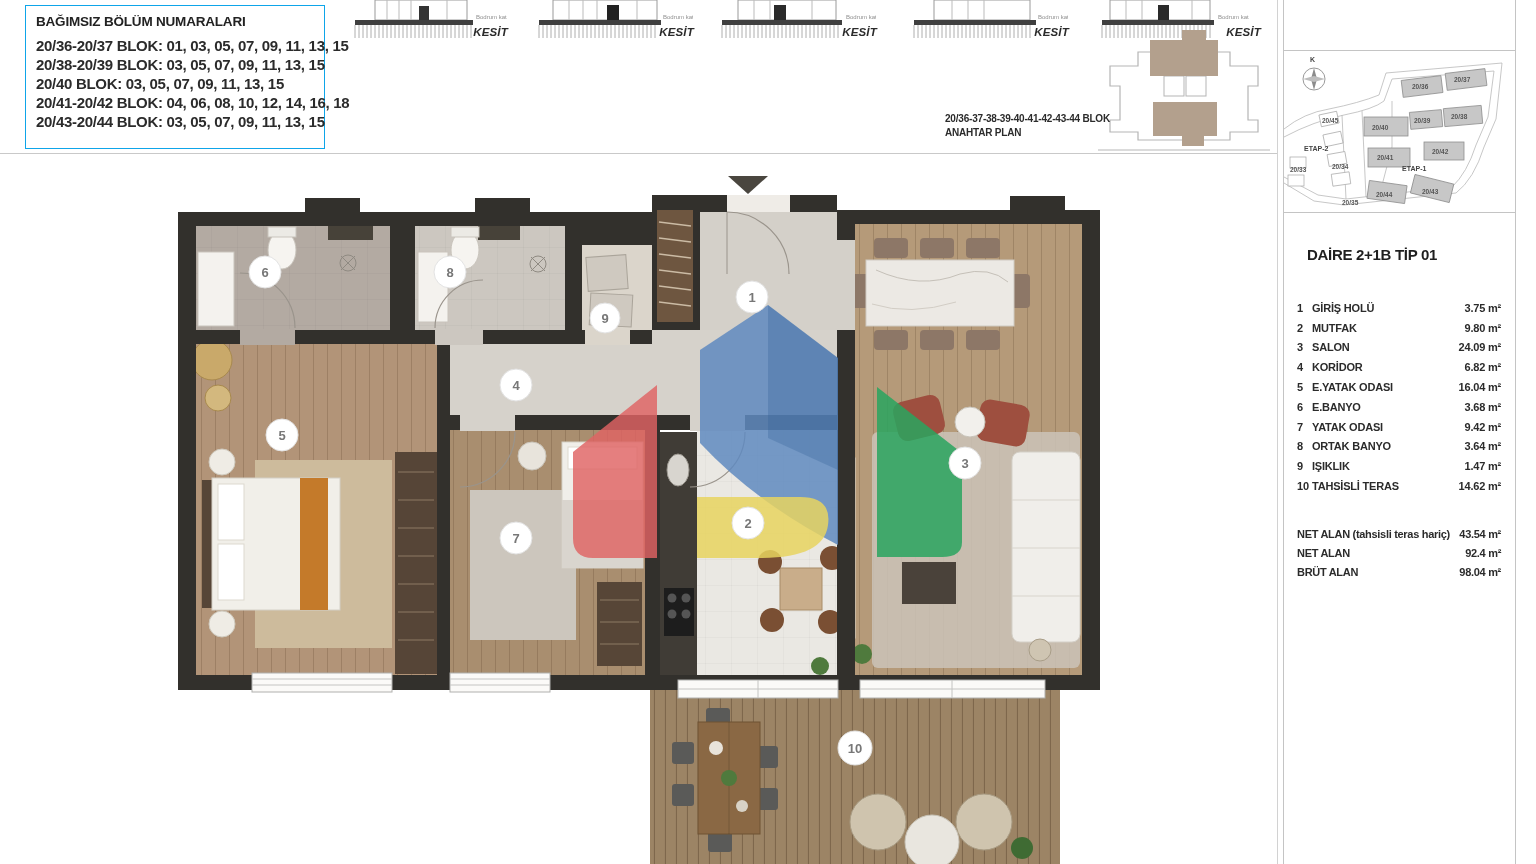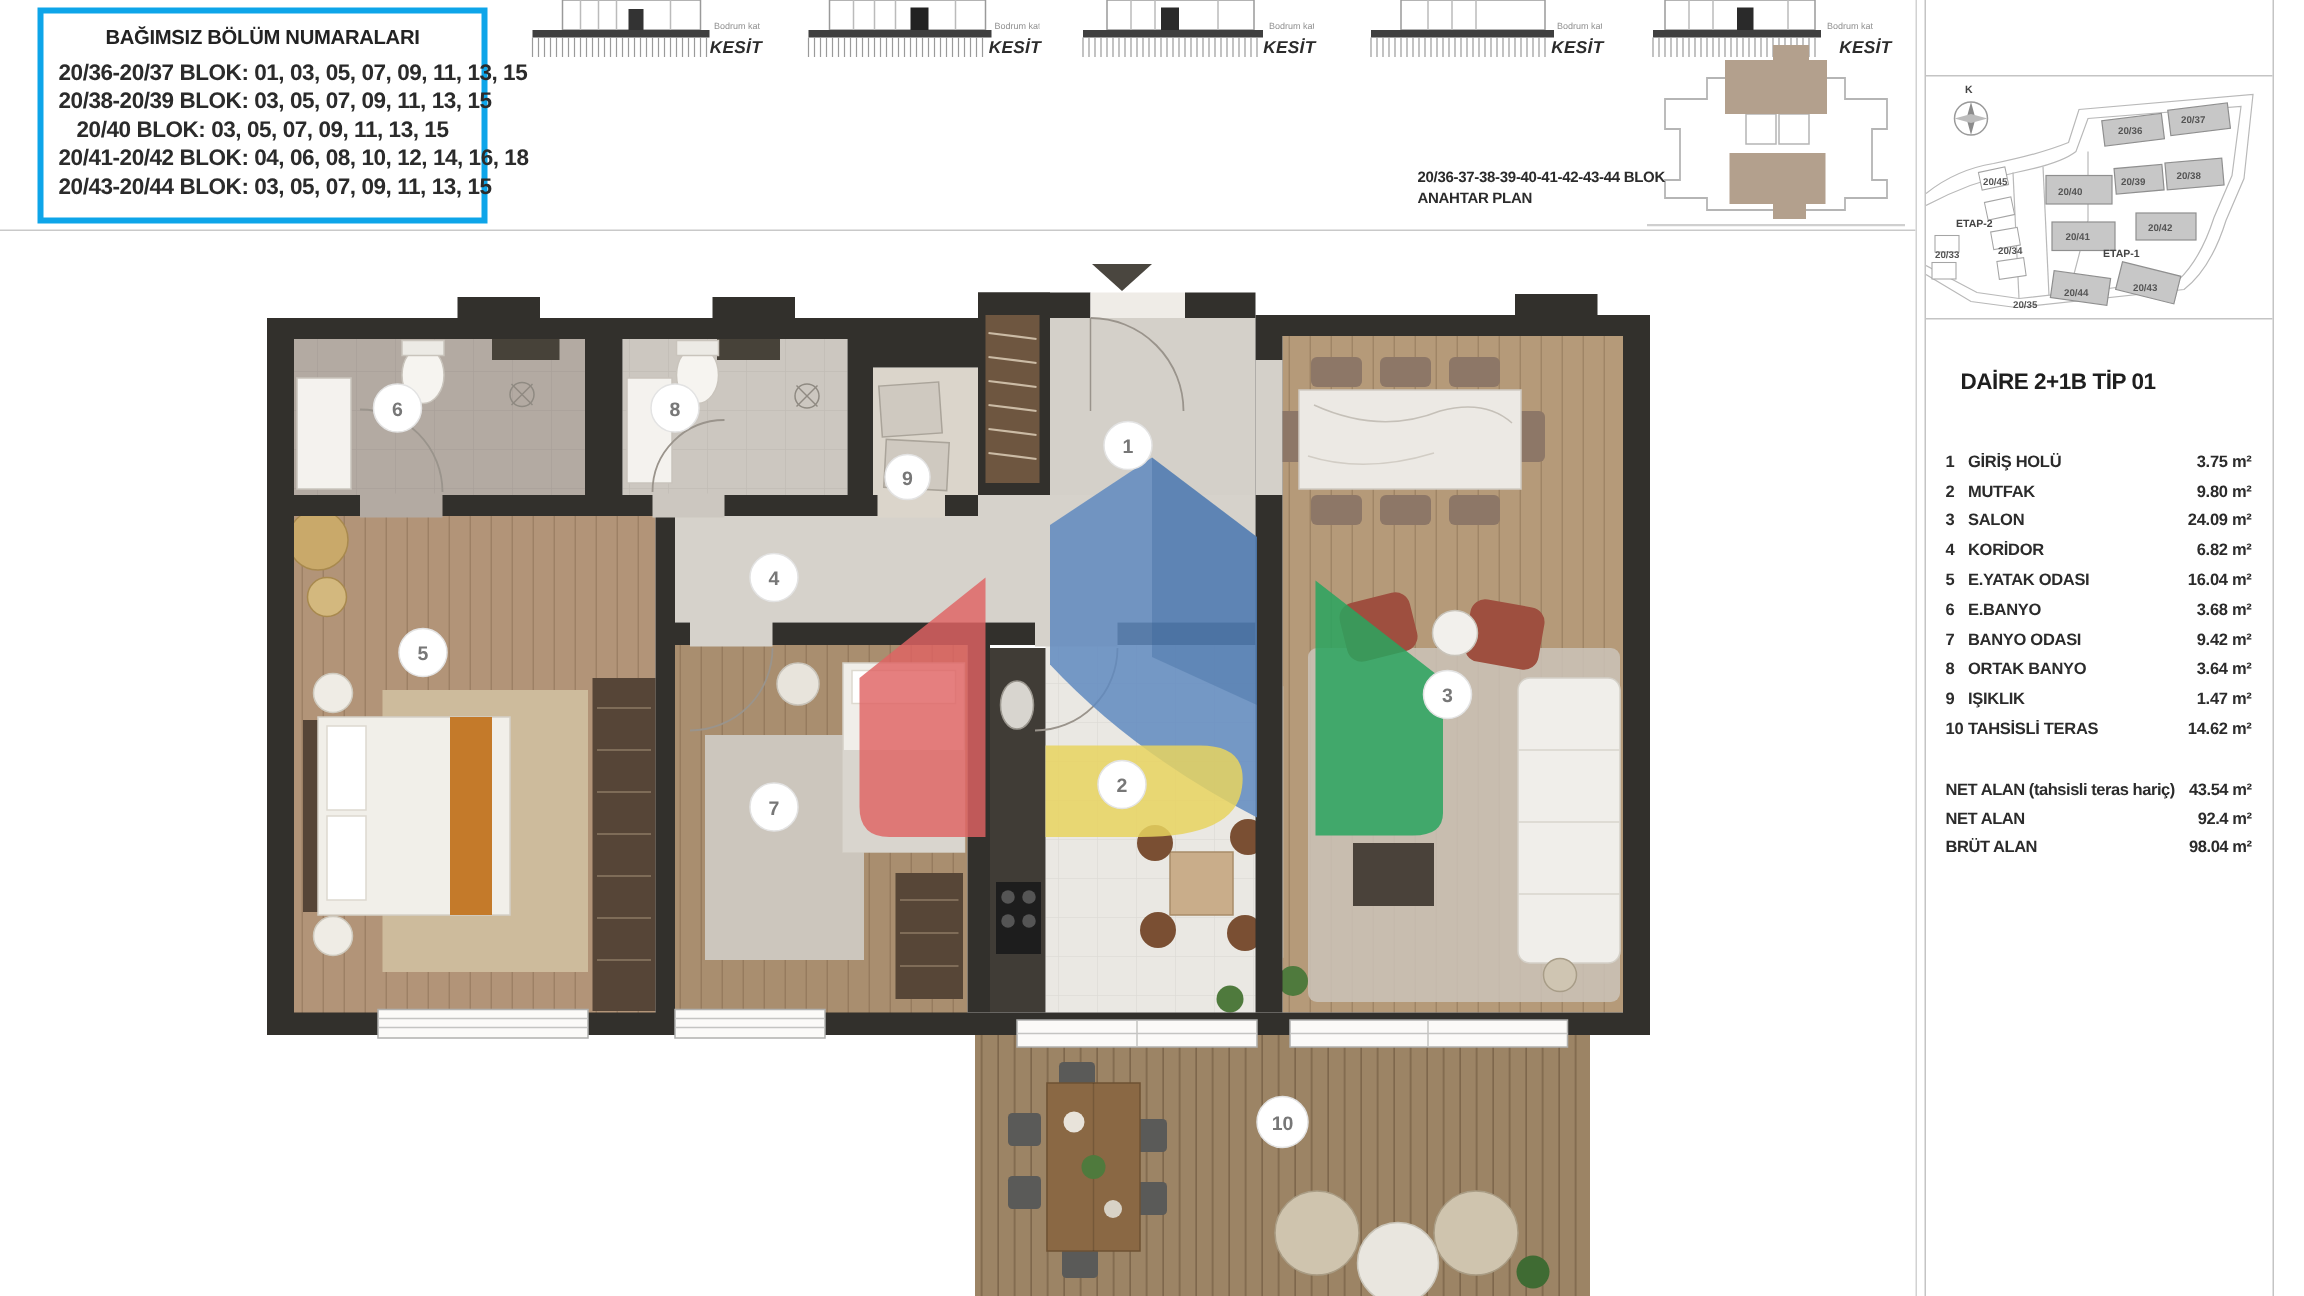--- a/index.html
+++ b/index.html
@@ -4,23 +4,22 @@
 <style>
   html,body{margin:0;padding:0;}
   body{
     width:1536px;height:864px;position:relative;background:#ffffff;
     font-family:"Liberation Sans",sans-serif;color:#262626;overflow:hidden;
   }
   .abs{position:absolute;}
   
   .info-box{
     left:25px;top:5px;width:300px;height:144px;
-    border:4px solid #0ea5e9;background:#fff;box-sizing:border-box;
+    border:1px solid #0ea5e9;background:#fff;box-sizing:border-box;
     padding:8px 10px;
-    text-align:center;
   }
   .info-title{font-weight:bold;font-size:13.5px;letter-spacing:-0.2px;margin-bottom:7px;color:#222;}
   .info-line{font-weight:bold;font-size:15px;letter-spacing:-0.3px;line-height:19px;color:#2b2b2b;white-space:nowrap;}
   
   .section-group{top:0;width:175px;height:48px;}
   .section-group svg{position:absolute;left:0;top:0;}
   .kesit-label{position:absolute;top:26px;right:14px;font-weight:bold;font-size:11.5px;color:#2b2b2b;letter-spacing:0.2px;font-style:italic;}
   
   .keyplan-caption{left:945px;top:112px;width:175px;font-weight:bold;font-size:10px;line-height:13.5px;color:#2b2b2b;letter-spacing:-0.2px;}
   
@@ -29,21 +28,21 @@
   
   .sidebar{left:1283px;top:0;width:233px;height:864px;border-left:1px solid #c4c4c4;border-right:1px solid #c4c4c4;box-sizing:border-box;background:#fff;}
   .sb-line{position:absolute;left:0;width:100%;height:1px;background:#c4c4c4;}
   .apt-title{position:absolute;left:23px;top:246px;font-weight:bold;font-size:15px;letter-spacing:-0.3px;color:#1f1f1f;}
   .apt-rows{position:absolute;left:13px;top:298px;width:204px;}
   .apt-row{display:flex;height:19.8px;font-weight:bold;font-size:11px;letter-spacing:-0.2px;color:#2b2b2b;align-items:center;}
   .apt-num{width:15px;flex:none;}
   .apt-name{flex:1;white-space:nowrap;}
   .apt-area{flex:none;}
   .apt-totals{position:absolute;left:13px;top:521px;width:204px;}
-  .apt-trow{display:flex;height:19px;font-weight:bold;font-size:11px;letter-spacing:-0.3px;color:#2b2b2b;align-items:flex-start;}
+  .apt-trow{display:flex;height:19px;font-weight:bold;font-size:11px;letter-spacing:-0.3px;color:#2b2b2b;align-items:flex-end;}
   .apt-tname{flex:1;white-space:nowrap;}
   
   .plan{left:160px;top:170px;}
   text.roomnum{font-family:"Liberation Sans",sans-serif;font-weight:bold;font-size:13px;fill:#777;}
   text.sitelbl{font-family:"Liberation Sans",sans-serif;font-weight:bold;font-size:6.5px;fill:#555;}
   text.sitelbl2{font-family:"Liberation Sans",sans-serif;font-weight:bold;font-size:7px;fill:#444;}
   text.tiny{font-family:"Liberation Sans",sans-serif;font-size:6px;fill:#909090;}
 </style>
 </head>
 <body>
@@ -386,21 +385,21 @@
         <span class="apt-name">E.YATAK ODASI</span>
         <span class="apt-area">16.04 m²</span>
       </div>
     <div class="apt-row">
         <span class="apt-num">6</span>
         <span class="apt-name">E.BANYO</span>
         <span class="apt-area">3.68 m²</span>
       </div>
     <div class="apt-row">
         <span class="apt-num">7</span>
-        <span class="apt-name">BANYO ODASI</span>
+        <span class="apt-name">YATAK ODASI</span>
         <span class="apt-area">9.42 m²</span>
       </div>
     <div class="apt-row">
         <span class="apt-num">8</span>
         <span class="apt-name">ORTAK BANYO</span>
         <span class="apt-area">3.64 m²</span>
       </div>
     <div class="apt-row">
         <span class="apt-num">9</span>
         <span class="apt-name">IŞIKLIK</span>

